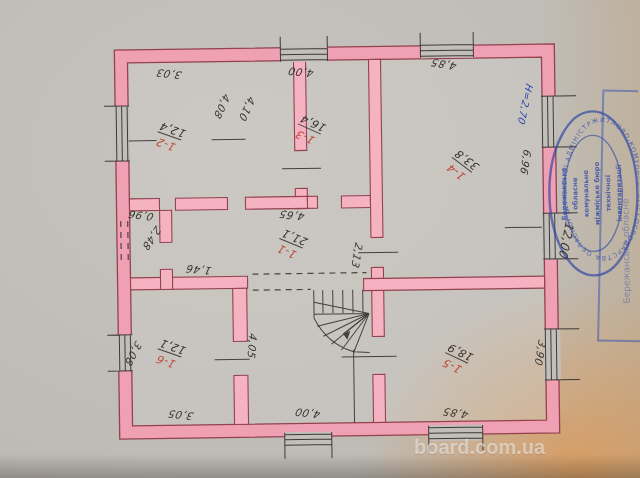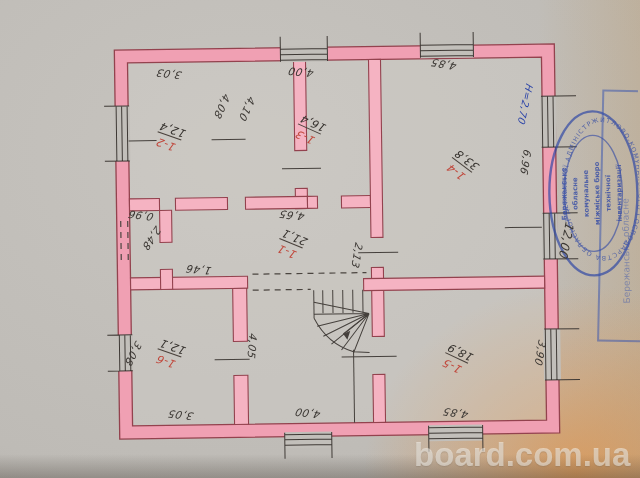--- a/index.html
+++ b/index.html
@@ -26,21 +26,21 @@
     position:absolute;display:flex;flex-direction:column;align-items:center;
     transform:translate(-50%,-50%) rotate(var(--r)) skewX(-6deg);
     font-style:italic;line-height:1.15;white-space:nowrap;
   }
   .rnum{color:#c0483c;font-size:11px;letter-spacing:.5px;
     border-bottom:1.5px solid #4a423c;padding:0 3px 1px;}
   .rarea{color:#36322e;font-size:11px;letter-spacing:.5px;padding-top:1px;}
   .watermark{
     position:absolute;left:414px;top:436px;
     font-family:"Liberation Sans",sans-serif;font-weight:bold;
-    font-size:33px;letter-spacing:0;
+    font-size:20px;letter-spacing:0;
     color:rgba(252,252,248,.5);text-shadow:0 1px 1px rgba(110,100,88,.25);
   }
 </style>
 </head>
 <body>
 
 <div class="photo">
   <div class="plan-layer">
 
     <svg width="640" height="478" viewBox="0 0 640 478">

